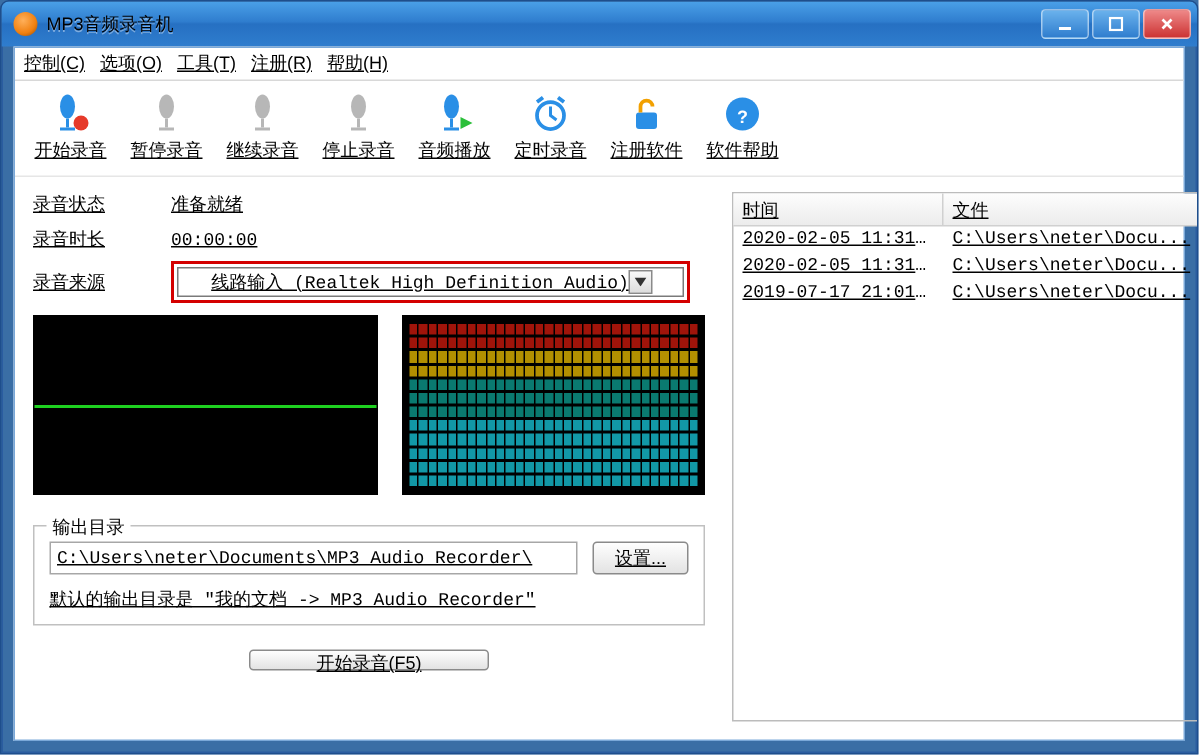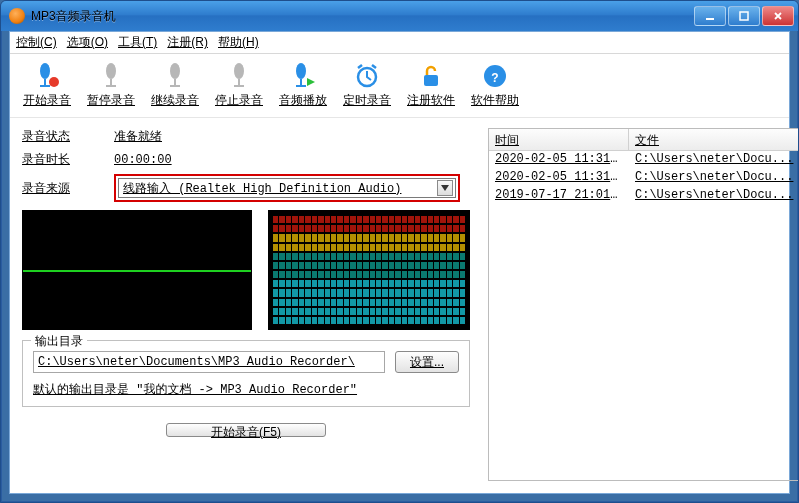--- a/index.html
+++ b/index.html
@@ -46,36 +46,36 @@
 .content { display: flex; padding: 10px 12px 12px; gap: 18px; height: calc(100% - 22px - 64px); }
 .left { width: 466px; }
 .right { flex: 1; border: 1px solid #bcbcbc; display: flex; flex-direction: column; }
 .row { display: flex; align-items: center; margin-bottom: 6px; }
 .row .lab { width: 92px; }
 .mono { font-family: "Courier New", monospace; font-size: 12px; }
 .select-wrap {
   border: 2px solid #d40000; padding: 2px; display: inline-block; width: 346px;
 }
 .select-inner {
-  height: 20px; border: 1px solid #7a7a7a; background: #fff; display: flex; align-items: center; justify-content: space-between; padding: 0 2px 0 4px;
+  height: 20px; border: 1px solid #7a7a7a; background: #fff; display: flex; align-items: center; justify-content: center; padding: 0 2px 0 4px;
 }
 .select-inner .arrow {
   width: 16px; height: 16px; border: 1px solid #8a8a8a; background: linear-gradient(#f8f8f8,#ddd);
   display: flex; align-items: center; justify-content: center;
 }
 .visuals { display: flex; gap: 16px; margin-top: 8px; }
 .visual-box { background: #000; border: 1px solid #000; }
 .wave { width: 230px; height: 120px; position: relative; }
 .wave::after { content:""; position: absolute; left:0; right:0; top: 50%; height: 2px; background: #1ed020; }
 .spec { width: 202px; height: 120px; display: flex; gap: 1px; padding: 4px; }
 .spec-col { flex: 1; display: flex; flex-direction: column; }
 .spec-col div { flex: 1; margin: 1px 0; }
 .sr { background:#a0140a; } .so { background:#b38f00; } .sg { background:#0a7a70; } .sc { background:#1298a6; }
 .fieldset {
-  margin-top: 10px; border: 1px solid #c0c0c0; padding: 10px 10px 8px; position: relative;
+  margin-top: 20px; border: 1px solid #c0c0c0; padding: 10px 10px 8px; position: relative;
 }
 .fieldset .legend { position: absolute; top: -8px; left: 8px; background: #fff; padding: 0 4px; font-size: 12px; }
 .path-row { display: flex; gap: 10px; align-items: center; }
 .textbox {
   flex: 1; height: 22px; border: 1px solid #a7a7a7; padding: 2px 4px; font-family: "Courier New", monospace; font-size: 12px; background:#fff;
 }
 .btn {
   height: 22px; padding: 0 14px; border: 1px solid #8a8a8a; background: linear-gradient(#fefefe,#e3e3e3);
   border-radius: 3px; font-size: 12px;
 }

